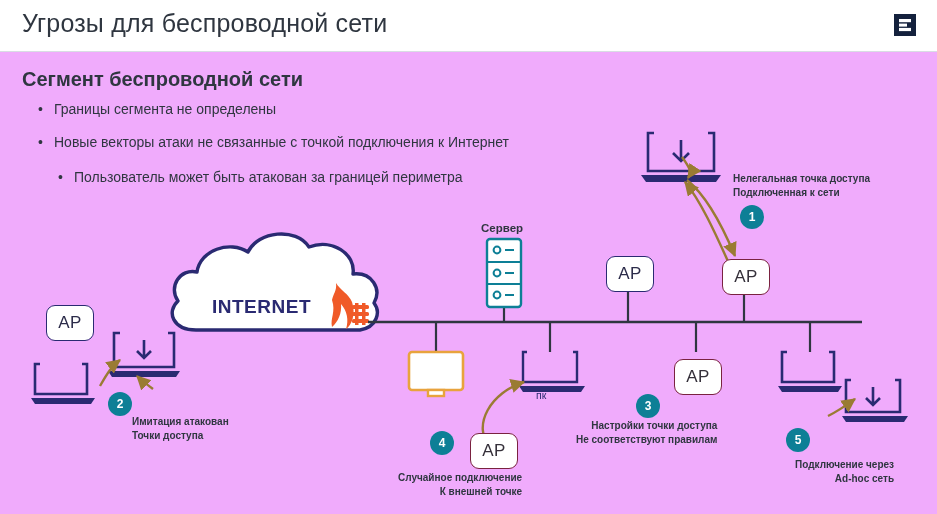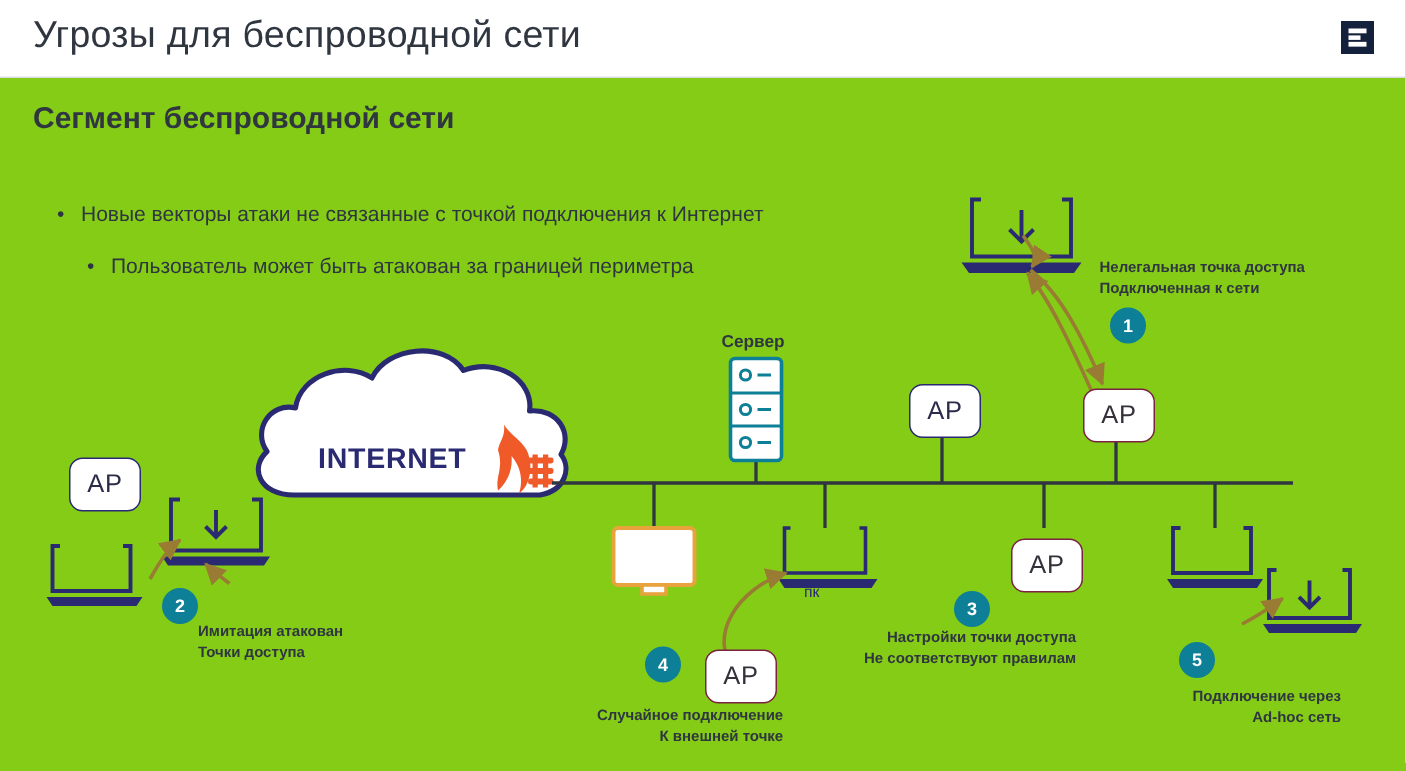--- a/index.html
+++ b/index.html
@@ -4,21 +4,21 @@
 <style>
   html, body {
     margin: 0;
     padding: 0;
     background: #ffffff;
   }
   #slide {
     position: relative;
     width: 937px;
     height: 514px;
-    background: #84cc16;
+    background: #f0abfc;
     font-family: "Liberation Sans", sans-serif;
     overflow: hidden;
   }
   
   #title-bar {
     position: absolute;
     left: 0; top: 0;
     width: 937px; height: 52px;
     background: #ffffff;
   }
@@ -143,20 +143,23 @@
         <rect x="6" y="6" width="12" height="3.2" fill="#ffffff"></rect>
         <rect x="6" y="10.6" width="8" height="3" fill="#ffffff"></rect>
         <rect x="6" y="14.9" width="12" height="3.2" fill="#ffffff"></rect>
       </svg>
     </div>
     <div id="title-rule"></div>
   </div>
 
   <div id="subhead">Сегмент беспроводной сети</div>
 
+  <div class="bullet" id="b0">
+    <span class="dot">•</span><span>Границы сегмента не определены</span>
+  </div>
   <div class="bullet" id="b1">
     <span class="dot">•</span><span>Новые векторы атаки не связанные с точкой подключения к Интернет</span>
   </div>
   <div class="bullet" id="b2">
     <span class="dot">•</span><span>Пользователь может быть атакован за границей периметра</span>
   </div>
 
   <svg class="layer" viewBox="0 0 937 514">
     <defs>
       <marker id="arrowGold" markerWidth="7" markerHeight="7" refX="5.5" refY="3" orient="auto">

